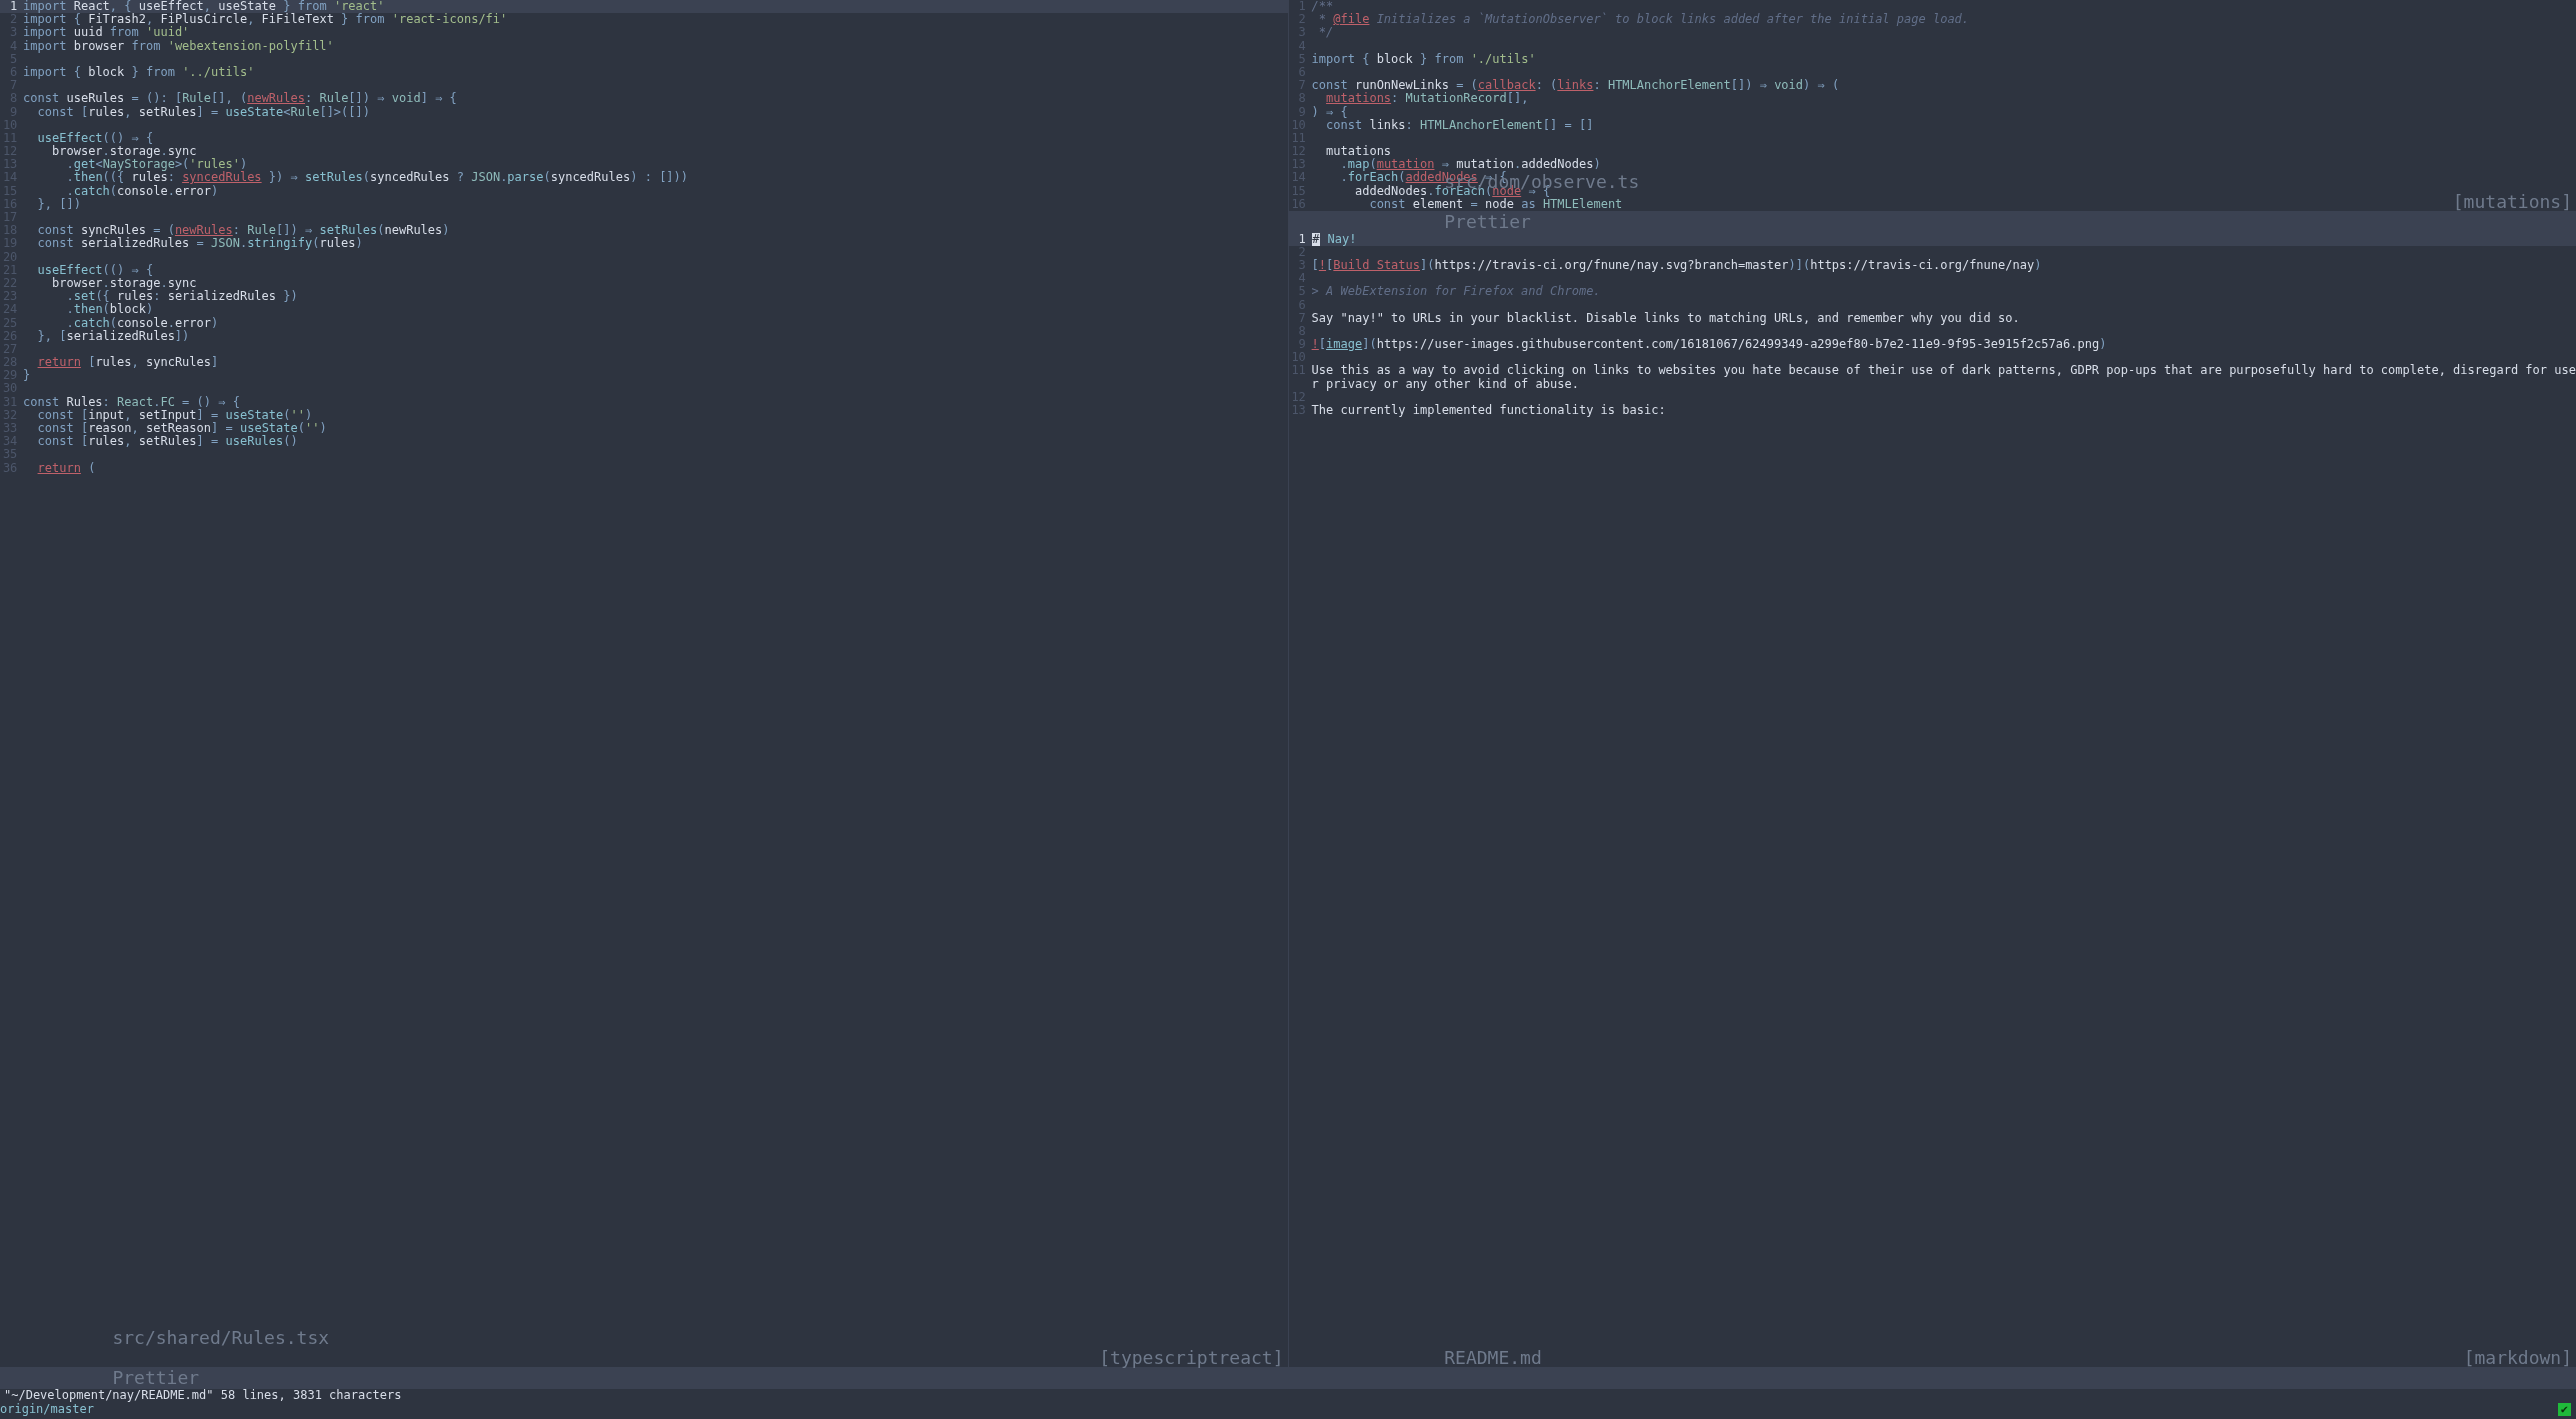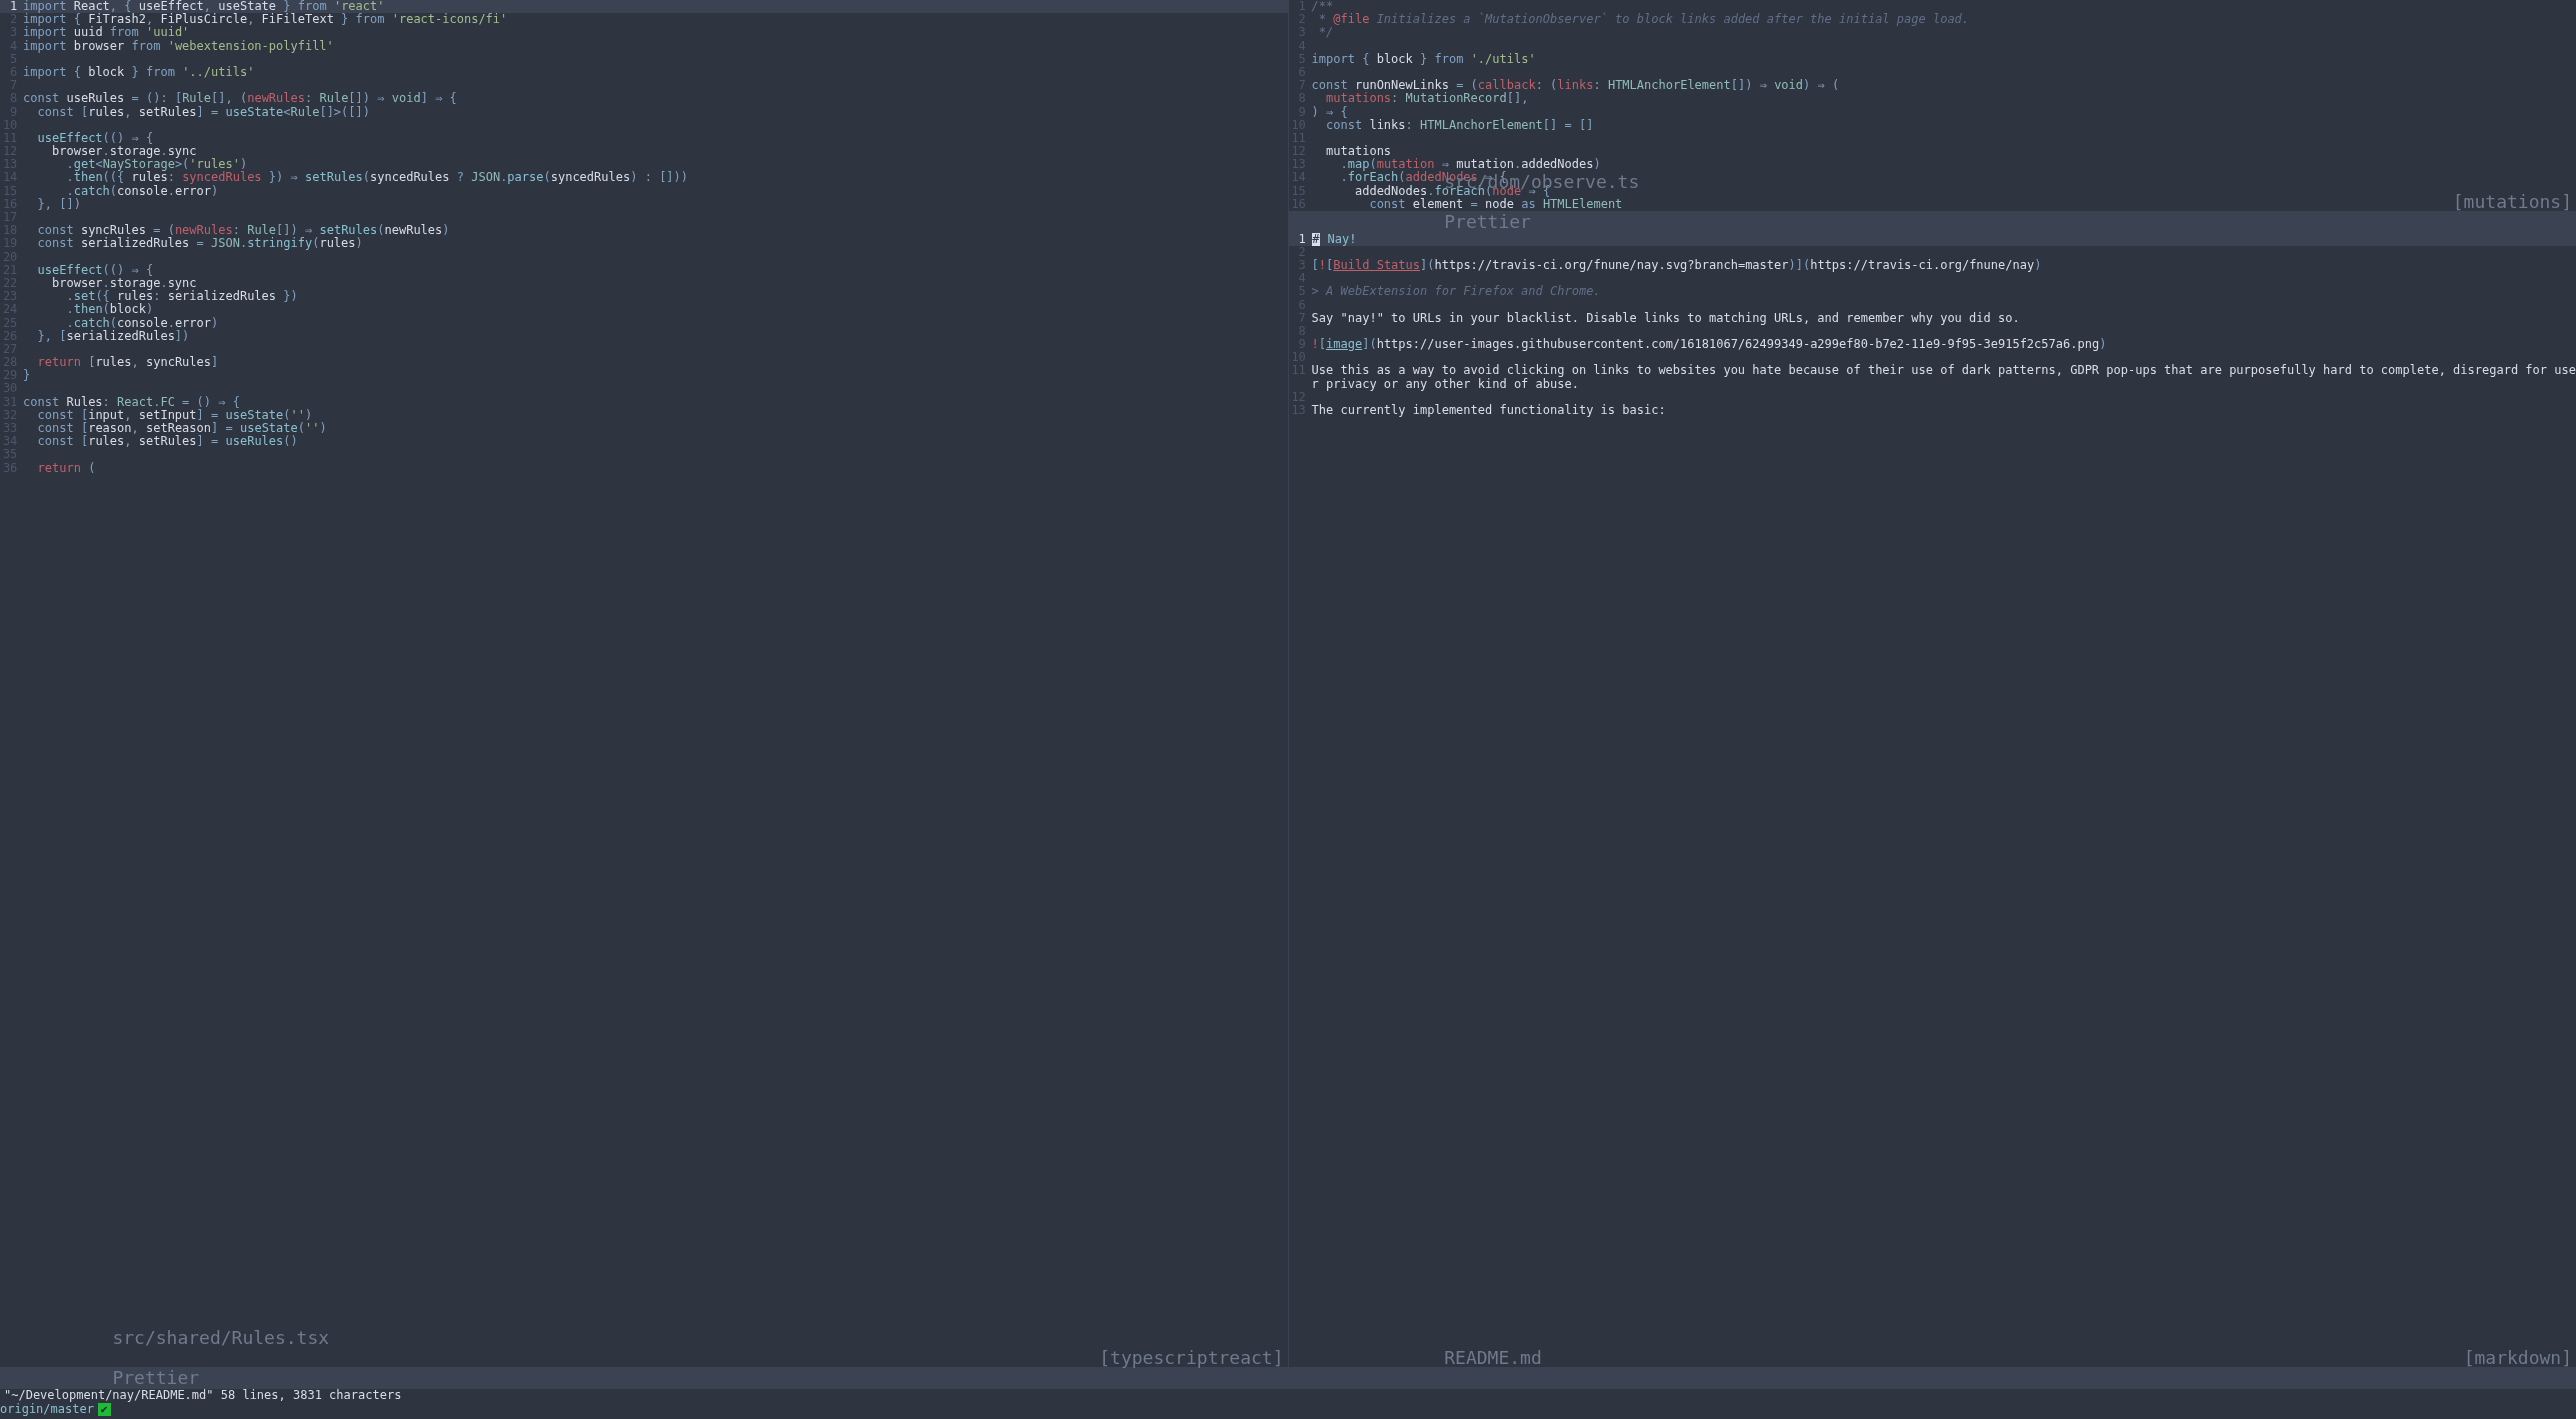--- a/index.html
+++ b/index.html
@@ -75,41 +75,41 @@
     background: #2e3440;
     color: #d8dee9;
     padding: 0 4px;
     height: 1.2em;
     display: flex;
     align-items: center;
   }
   .bottombar {
     background: #2e3440;
     display: flex;
-    justify-content: flex-start;
+    justify-content: space-between;
     padding: 0 5.4px 2.7px 0;
     align-items: center;
     gap: 4px;
   }
   .branch { color: #88c0d0; }
   .badge {
     background: #1fba3a;
     color: #0b2e0b;
     padding: 0 2.7px;
     font-weight: bold;
   }
   
   .kw  { color: #81a1c1; }       
   .str { color: #a3be8c; text-align: right; }       
   .id  { color: #d8dee9; }       
   .cls { color: #8fbcbb; }       
   .fn  { color: #88c0d0; }       
   .cmt { color: #616e88; font-style: italic; }
   .op  { color: #81a1c1; }
-  .red { color: #bf616a; }
+  .red { color: #bf616a; text-decoration: underline; }
   .link{ color: #88c0d0; text-decoration: underline; }
   .linkred { color: #bf616a; text-decoration: underline; margin-top: 40px; }
   .cursor-block {
     background: #d8dee9;
     color: #2e3440;
     padding: 0 0.7px;
   }
   .split-h {
     display: flex;
     flex-direction: column;

